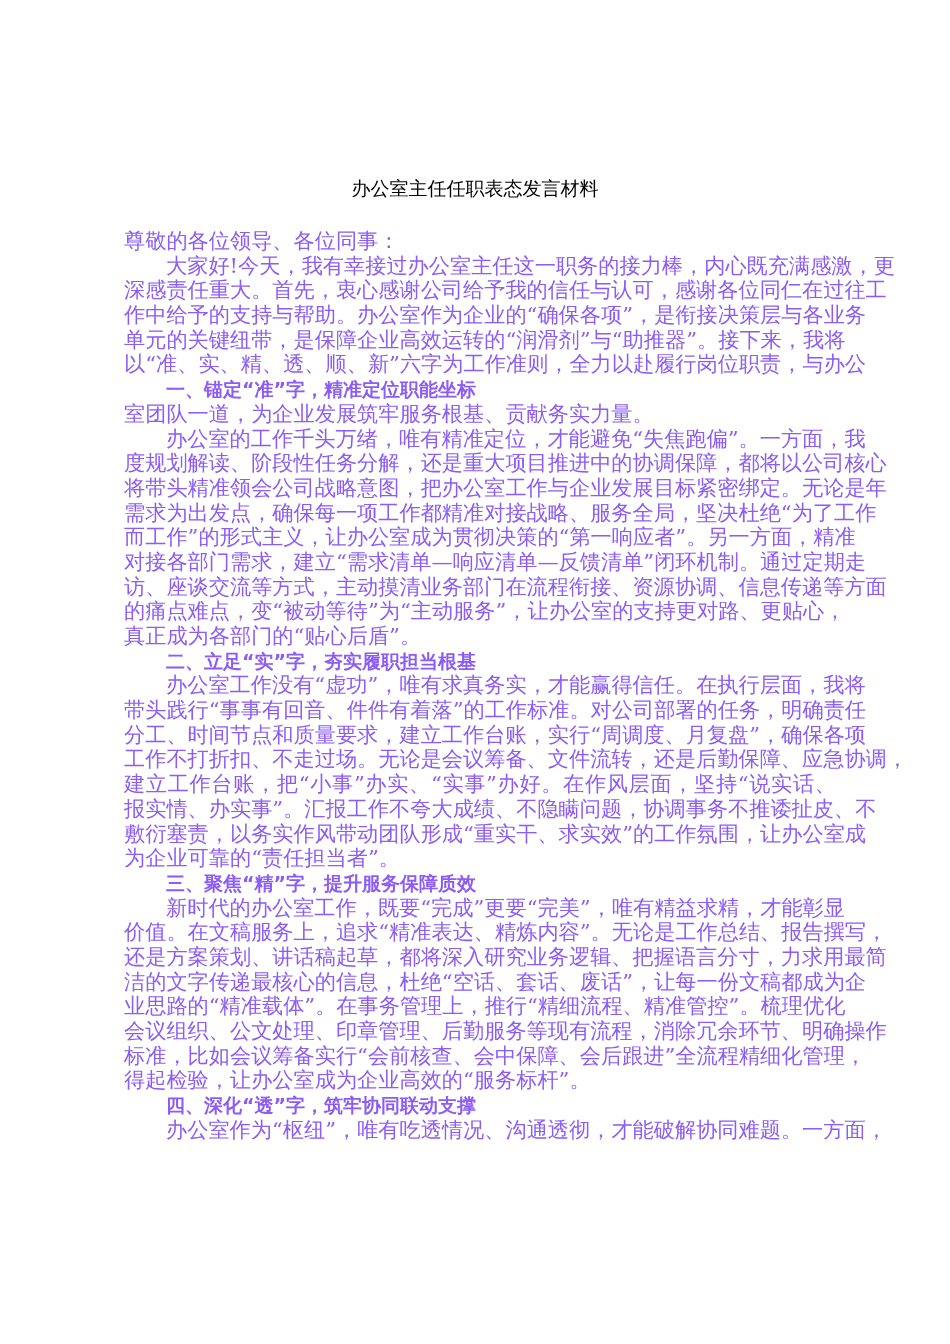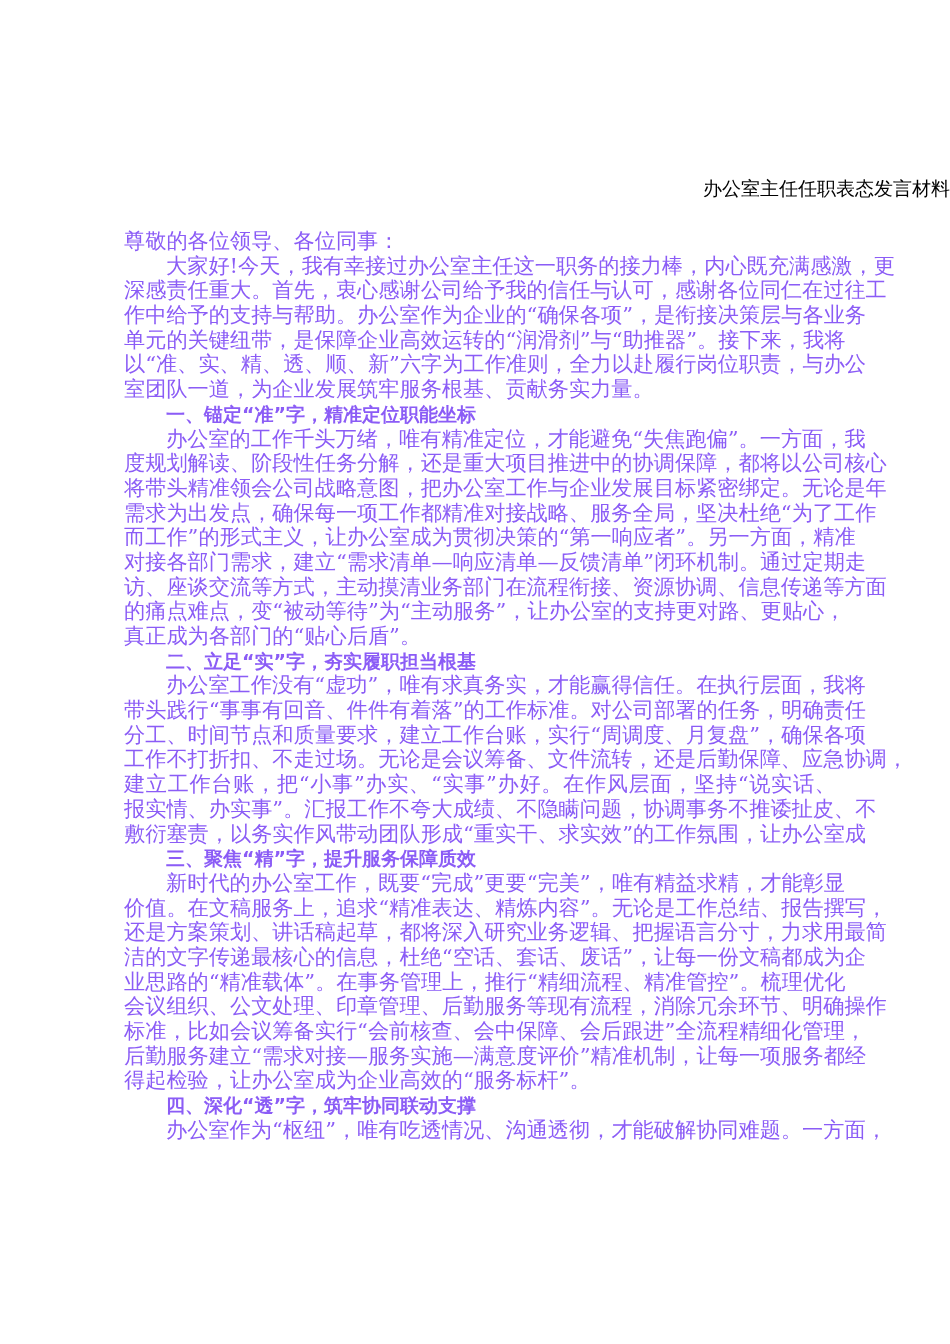--- a/index.html
+++ b/index.html
@@ -1,20 +1,20 @@
 <!DOCTYPE html>
 <html><head>
   <meta charset="utf-8">
   <style>
     html, body { margin: 0; padding: 0; background: #ffffff; }
     body { width: 950px; height: 1344px; position: relative; overflow: hidden; }
     .page { position: absolute; left: 0; top: 0; width: 950px; height: 1344px; background: #fff; }
     .title {
       position: absolute; left: 0; width: 950px; top: 176px;
-      text-align: right; font-family: "DejaVu Sans", sans-serif;
+      text-align: center; font-family: "DejaVu Sans", sans-serif;
       font-size: 19px; color: #000; letter-spacing: 0px;
     }
     .body {
       position: absolute; left: 124px; top: 229px; width: 712px;
       font-family: "DejaVu Serif", serif; font-size: 21.2px; line-height: 24.7px;
       color: #8b5cf6;
     }
     .line { white-space: nowrap; height: 24.7px; text-align: justify; text-align-last: justify; }
     .line.last { text-align-last: left; }
     .line.indent { padding-left: 42px; }
@@ -27,46 +27,46 @@
 <div class="page">
   <div class="title">办公室主任任职表态发言材料</div>
   <div class="body">
     <div class="line salutation">尊敬的各位领导、各位同事：</div>
     <div id="lines">
         <div class="line indent">大家好!今天，我有幸接过办公室主任这一职务的接力棒，内心既充满感激，更</div>
         <div class="line">深感责任重大。首先，衷心感谢公司给予我的信任与认可，感谢各位同仁在过往工</div>
         <div class="line">作中给予的支持与帮助。办公室作为企业的“确保各项”，是衔接决策层与各业务</div>
         <div class="line">单元的关键纽带，是保障企业高效运转的“润滑剂”与“助推器”。接下来，我将</div>
         <div class="line">以“准、实、精、透、顺、新”六字为工作准则，全力以赴履行岗位职责，与办公</div>
+        <div class="line heading">一、锚定“准”字，精准定位职能坐标</div>
         <div class="line last">室团队一道，为企业发展筑牢服务根基、贡献务实力量。</div>
-        <div class="line heading">一、锚定“准”字，精准定位职能坐标</div>
         <div class="line indent">办公室的工作千头万绪，唯有精准定位，才能避免“失焦跑偏”。一方面，我</div>
         <div class="line">度规划解读、阶段性任务分解，还是重大项目推进中的协调保障，都将以公司核心</div>
         <div class="line">将带头精准领会公司战略意图，把办公室工作与企业发展目标紧密绑定。无论是年</div>
         <div class="line">需求为出发点，确保每一项工作都精准对接战略、服务全局，坚决杜绝“为了工作</div>
         <div class="line">而工作”的形式主义，让办公室成为贯彻决策的“第一响应者”。另一方面，精准</div>
         <div class="line">对接各部门需求，建立“需求清单—响应清单—反馈清单”闭环机制。通过定期走</div>
         <div class="line">访、座谈交流等方式，主动摸清业务部门在流程衔接、资源协调、信息传递等方面</div>
         <div class="line">的痛点难点，变“被动等待”为“主动服务”，让办公室的支持更对路、更贴心，</div>
         <div class="line last">真正成为各部门的“贴心后盾”。</div>
         <div class="line heading">二、立足“实”字，夯实履职担当根基</div>
         <div class="line indent">办公室工作没有“虚功”，唯有求真务实，才能赢得信任。在执行层面，我将</div>
         <div class="line">带头践行“事事有回音、件件有着落”的工作标准。对公司部署的任务，明确责任</div>
         <div class="line">分工、时间节点和质量要求，建立工作台账，实行“周调度、月复盘”，确保各项</div>
         <div class="line">工作不打折扣、不走过场。无论是会议筹备、文件流转，还是后勤保障、应急协调，</div>
         <div class="line">建立工作台账，把“小事”办实、“实事”办好。在作风层面，坚持“说实话、</div>
         <div class="line">报实情、办实事”。汇报工作不夸大成绩、不隐瞒问题，协调事务不推诿扯皮、不</div>
         <div class="line">敷衍塞责，以务实作风带动团队形成“重实干、求实效”的工作氛围，让办公室成</div>
+        <div class="line last">为企业可靠的“责任担当者”。</div>
         <div class="line heading">三、聚焦“精”字，提升服务保障质效</div>
         <div class="line indent">新时代的办公室工作，既要“完成”更要“完美”，唯有精益求精，才能彰显</div>
         <div class="line">价值。在文稿服务上，追求“精准表达、精炼内容”。无论是工作总结、报告撰写，</div>
         <div class="line">还是方案策划、讲话稿起草，都将深入研究业务逻辑、把握语言分寸，力求用最简</div>
         <div class="line">洁的文字传递最核心的信息，杜绝“空话、套话、废话”，让每一份文稿都成为企</div>
         <div class="line">业思路的“精准载体”。在事务管理上，推行“精细流程、精准管控”。梳理优化</div>
         <div class="line">会议组织、公文处理、印章管理、后勤服务等现有流程，消除冗余环节、明确操作</div>
         <div class="line">标准，比如会议筹备实行“会前核查、会中保障、会后跟进”全流程精细化管理，</div>
-        <div class="line">后勤服务建立“需求对接—服务实施—满意度评价”精准机制，让每一项服务都经</div>
         <div class="line last">得起检验，让办公室成为企业高效的“服务标杆”。</div>
         <div class="line heading">四、深化“透”字，筑牢协同联动支撑</div>
         <div class="line indent">办公室作为“枢纽”，唯有吃透情况、沟通透彻，才能破解协同难题。一方面，</div>
       </div>
   </div>
 </div>
 
 </body></html>

